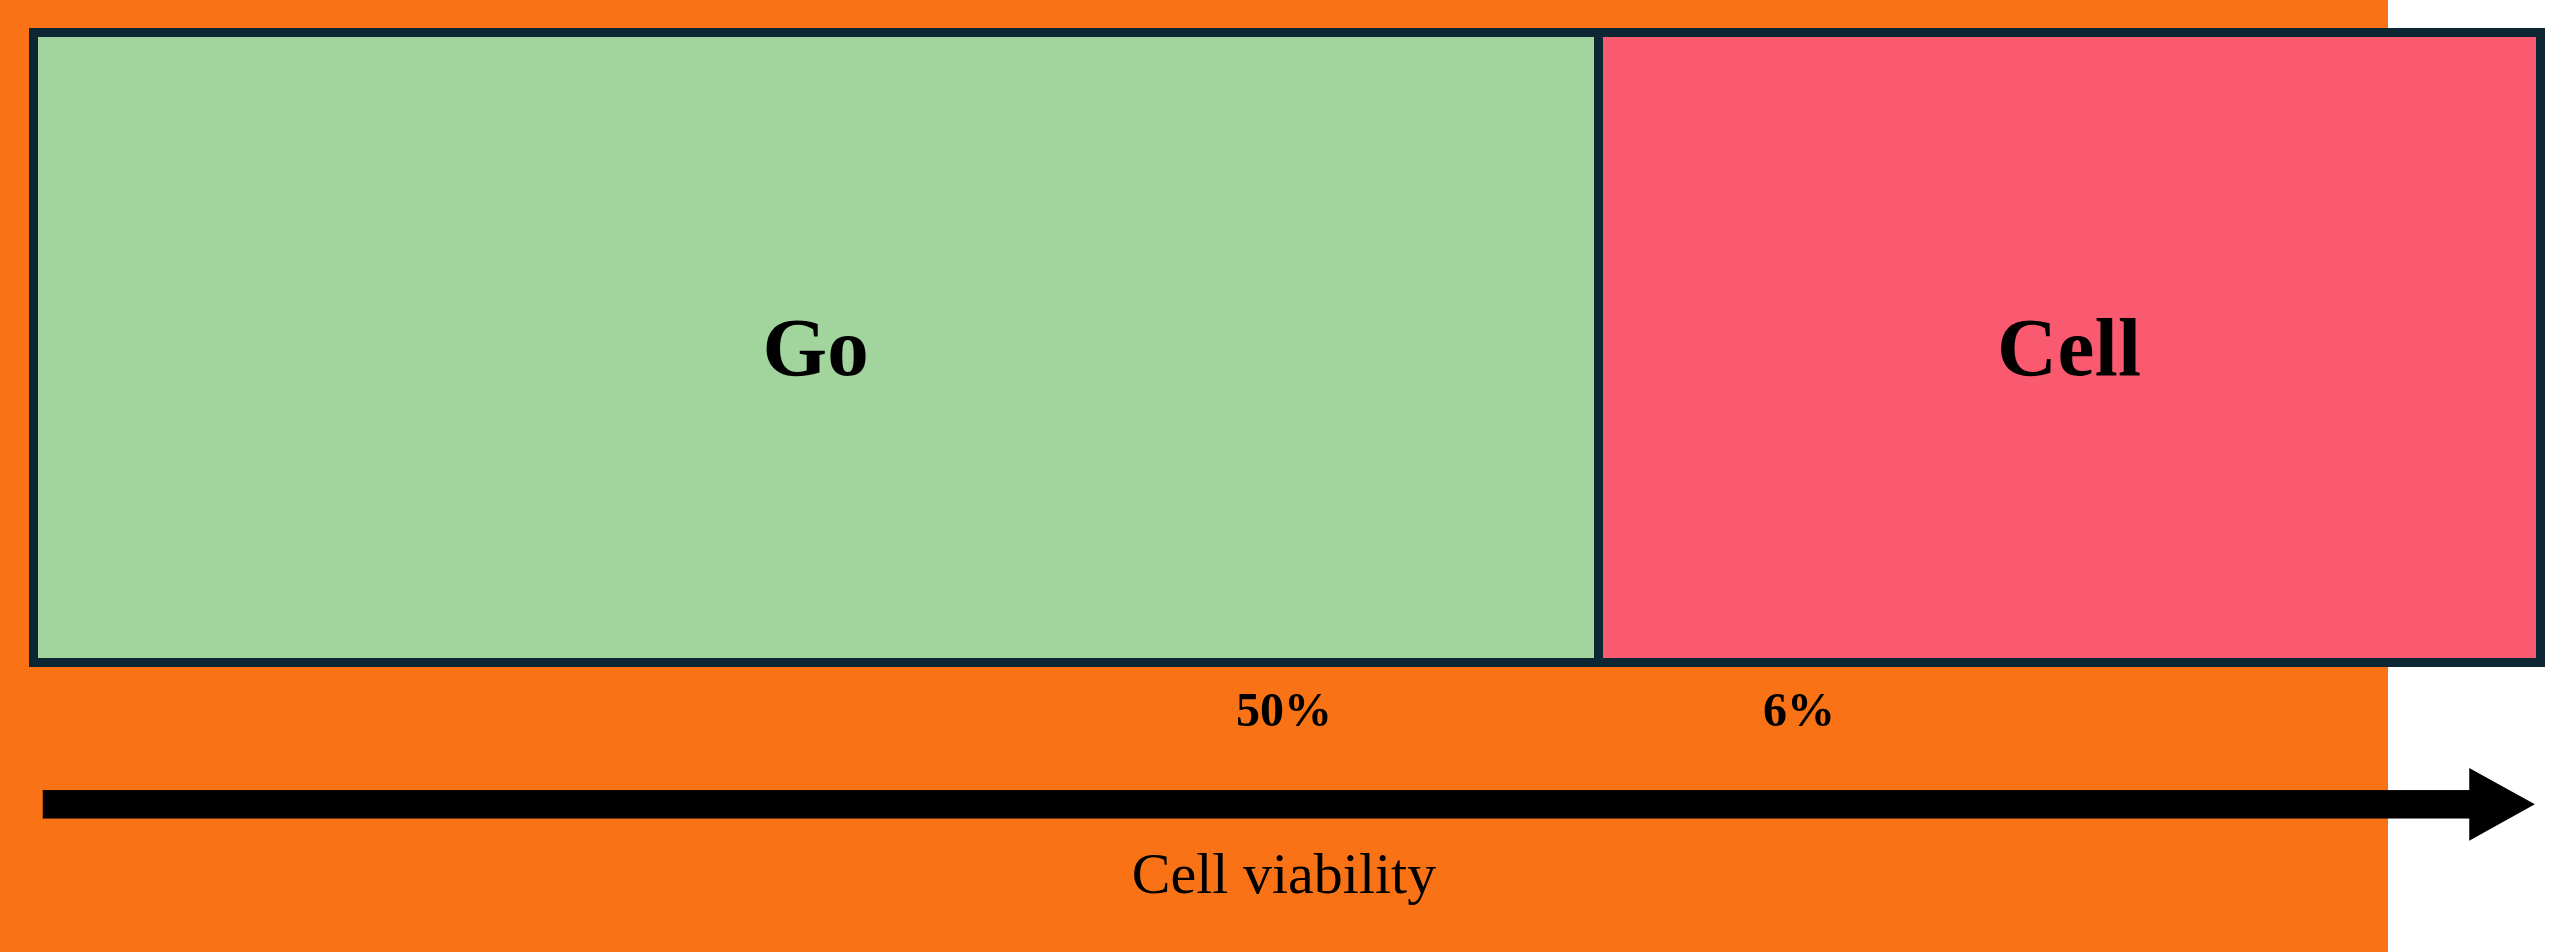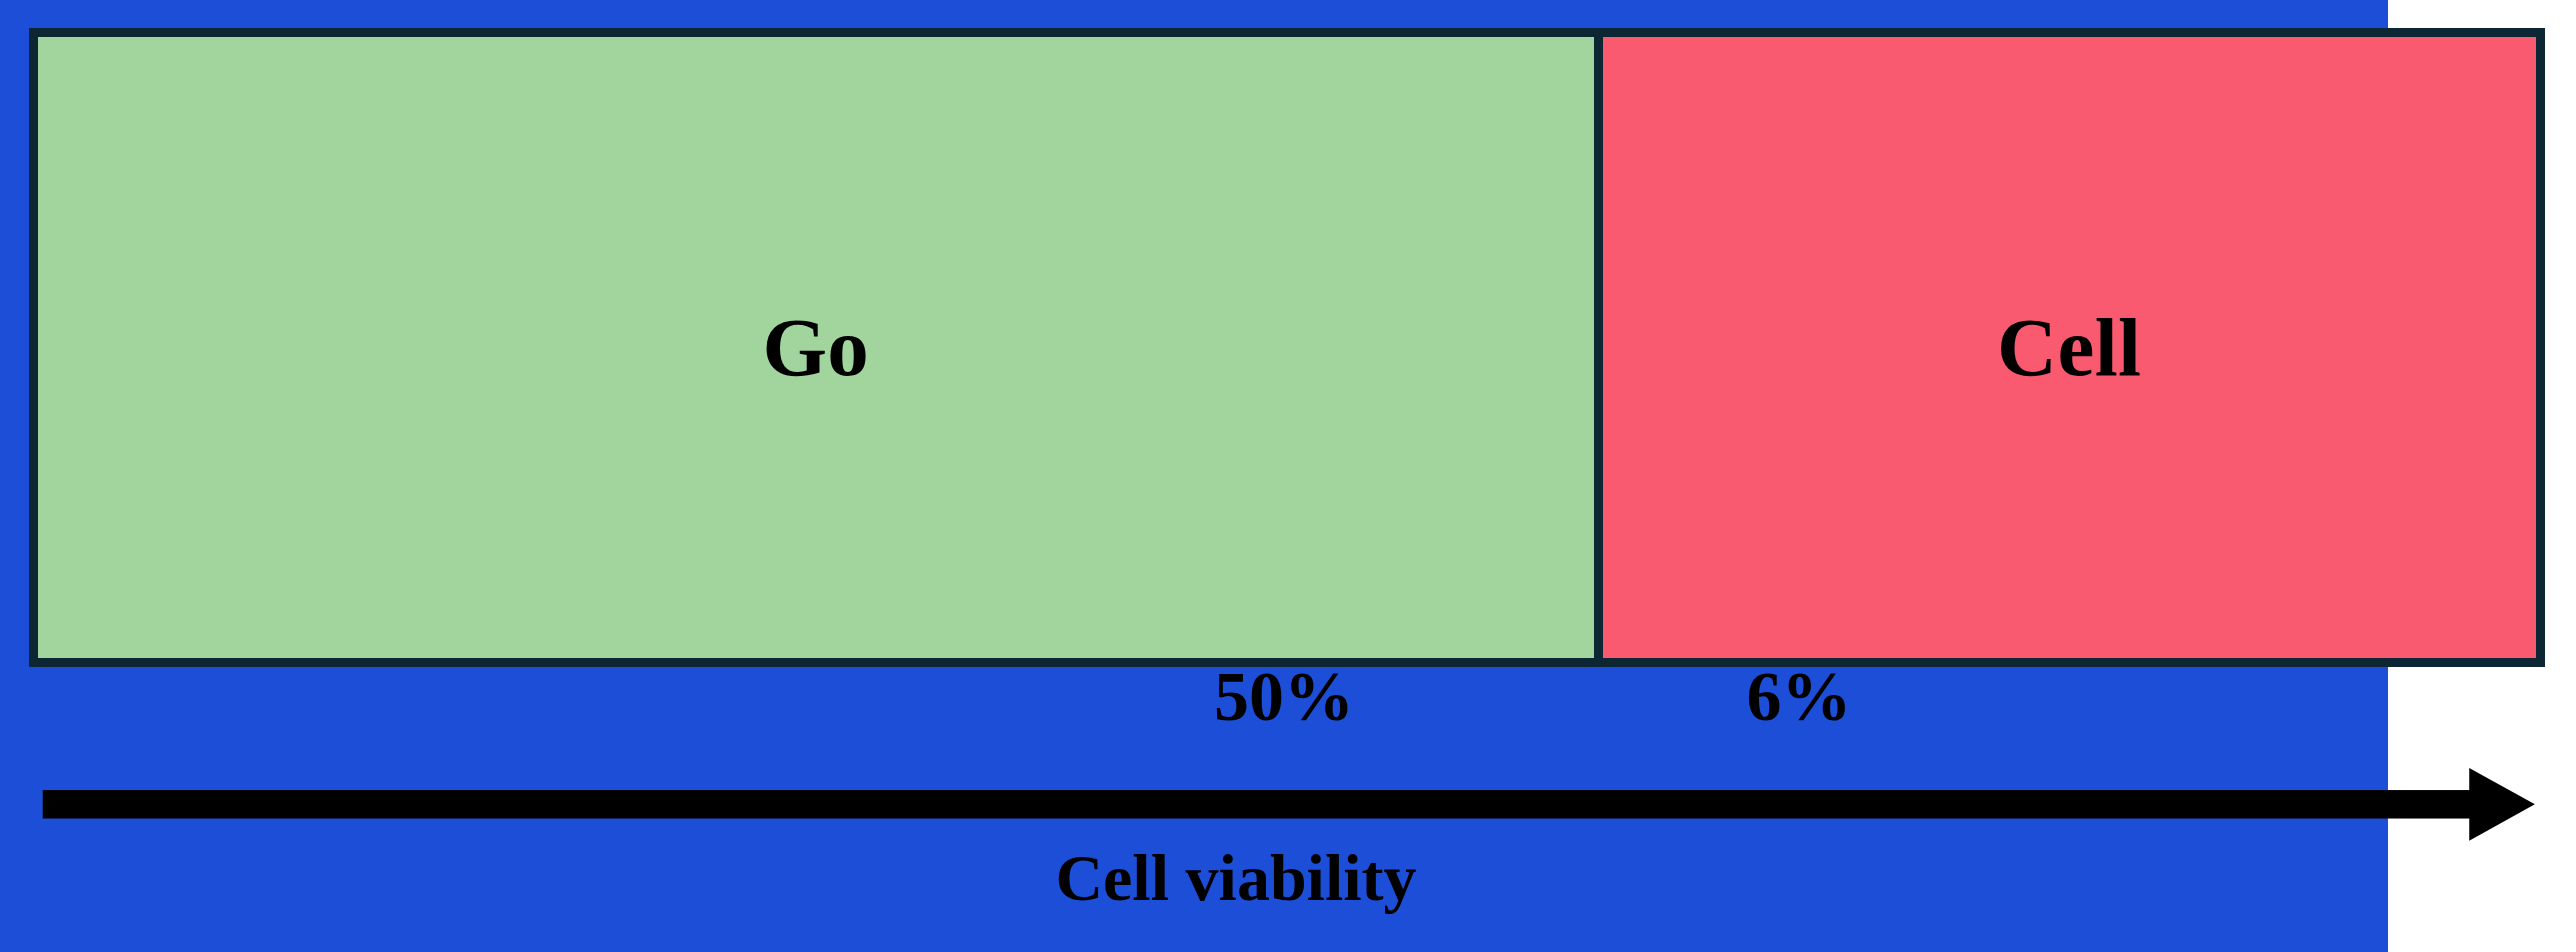--- a/index.html
+++ b/index.html
@@ -11,21 +11,21 @@
     width: 2576px;
     height: 953px;
     font-family: "Liberation Serif", "DejaVu Serif", serif;
     overflow: hidden;
   }
 
   #stage {
     position: relative;
     width: 2388px;
     height: 953px;
-    background: #1d4ed8;
+    background: #f97316;
   }
 
   
   .band-bar {
     position: absolute;
     left: 29px;
     top: 28px;
     width: 2516px;
     height: 639px;
     box-sizing: border-box;
@@ -55,24 +55,24 @@
     line-height: 1;
     color: #000000;
     letter-spacing: 0.4px;
     white-space: nowrap;
     user-select: none;
   }
 
   
   .threshold {
     position: absolute;
-    top: 662px;
+    top: 686px;
     font-family: "Liberation Serif", "DejaVu Serif", serif;
     font-weight: bold;
-    font-size: 70px;
+    font-size: 48px;
     line-height: 1;
     color: #000000;
     white-space: nowrap;
     transform: translateX(-50%);
     user-select: none;
   }
 
   
   .axis-arrow {
     position: absolute;
@@ -80,25 +80,25 @@
     top: 760px;
     width: 2576px;
     height: 87px;
     pointer-events: none;
   }
 
   
   .axis-title {
     position: absolute;
     top: 845px;
-    left: 1236px;
+    left: 1284px;
     transform: translateX(-50%);
     font-family: "Liberation Serif", "DejaVu Serif", serif;
-    font-weight: bold;
-    font-size: 66px;
+    font-weight: normal;
+    font-size: 58px;
     line-height: 1;
     color: #000000;
     white-space: nowrap;
     user-select: none;
   }
 </style>
 </head>
 <body>
 
 <div id="stage">

